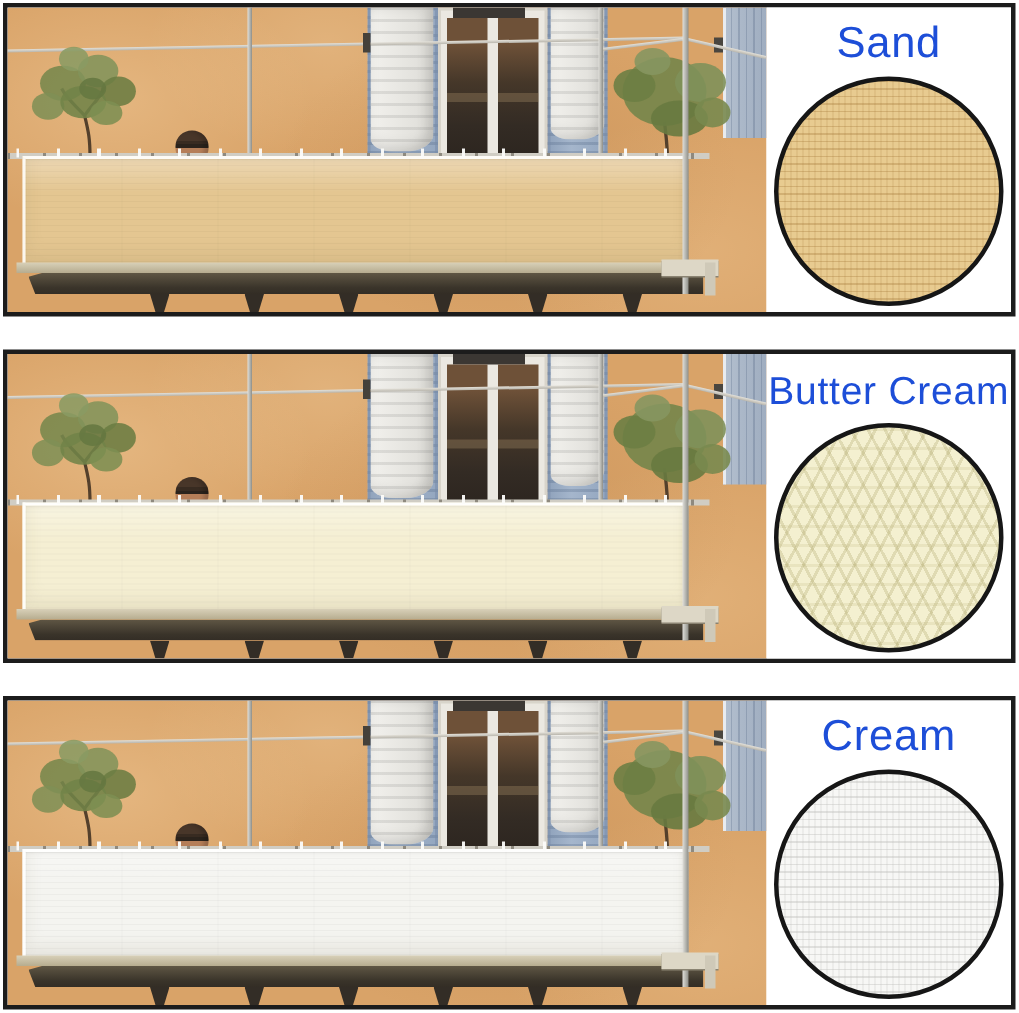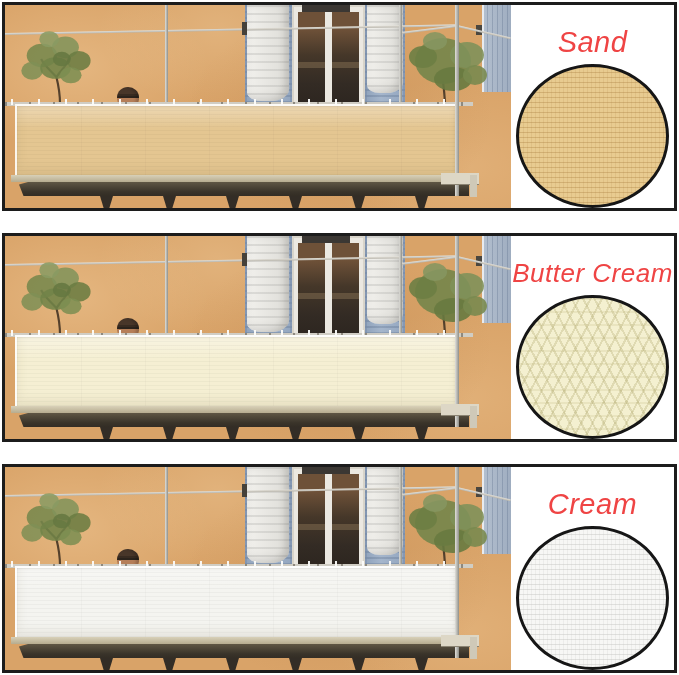--- a/index.html
+++ b/index.html
@@ -84,21 +84,21 @@
   .beam{left:14px;top:177px;width:450px;height:14px;z-index:6;
     background:linear-gradient(180deg,#5f5644,#3a342a 70%,#332d25);
     clip-path:polygon(0 18%,2% 0,100% 0,100% 100%,1% 100%);}
   .bkt{top:191px;width:13px;height:12px;background:#332d26;z-index:6;
     clip-path:polygon(0 0,100% 0,72% 100%,28% 100%);}
   .b1{left:95px;} .b2{left:158px;} .b3{left:221px;} .b4{left:284px;} .b5{left:347px;} .b6{left:410px;}
   .tree-left{left:10px;top:16px;width:90px;height:86px;z-index:2;}
   .tree-right{left:396px;top:22px;width:96px;height:80px;z-index:2;}
   
   .side{flex:1;display:flex;flex-direction:column;align-items:center;background:#ffffff;}
-  .color-name{margin-top:20px;font-size:29px;line-height:34px;color:#ef4444;letter-spacing:.5px;white-space:nowrap;font-style:italic;}
+  .color-name{margin-top:7px;font-size:29px;line-height:34px;color:#1d4ed8;letter-spacing:.5px;white-space:nowrap;}
   .panel:nth-of-type(2) .color-name{font-size:26px;}
   .swatch{margin-top:5px;width:147px;height:147px;border-radius:50%;border:3px solid #161616;box-sizing:content-box;}
   .swatch[data-texture="fine-rows-sand"]{
     background-image:
       repeating-linear-gradient(180deg, rgba(158,112,48,.30) 0 1px, rgba(255,255,255,0) 1px 5px),
       repeating-linear-gradient(90deg, rgba(158,112,48,.12) 0 1px, rgba(255,255,255,0) 1px 4px);}
   .swatch[data-texture="coarse-knit"]{
     background-image:
       repeating-linear-gradient(62deg, rgba(176,168,110,.30) 0 2px, rgba(255,255,255,0) 2px 10px),
       repeating-linear-gradient(-62deg, rgba(176,168,110,.30) 0 2px, rgba(255,255,255,0) 2px 10px),

